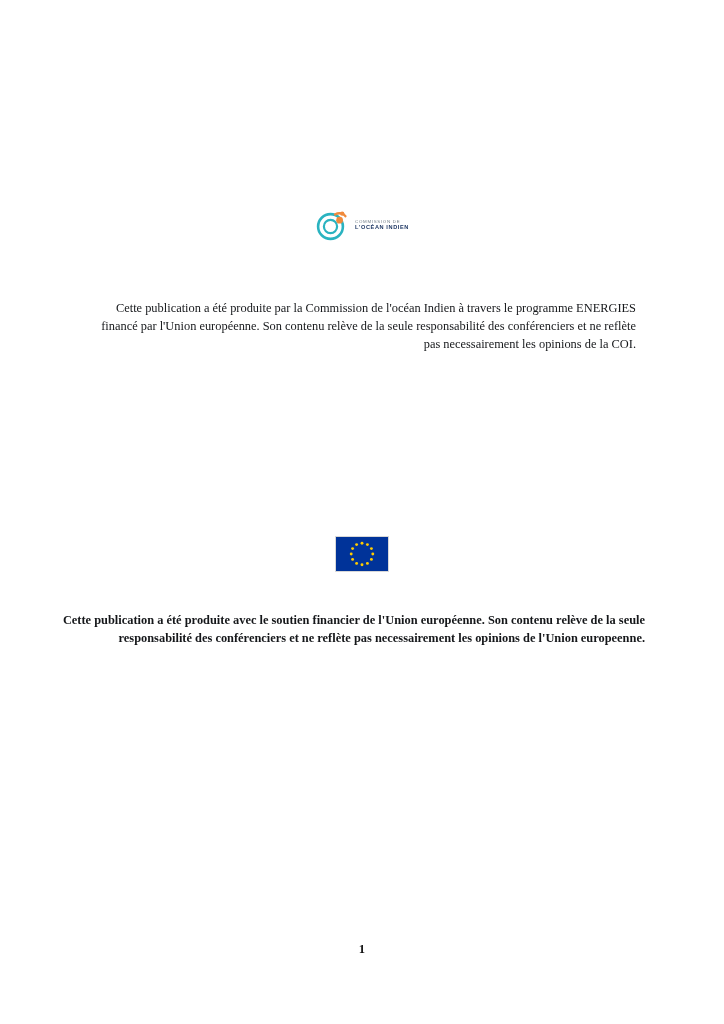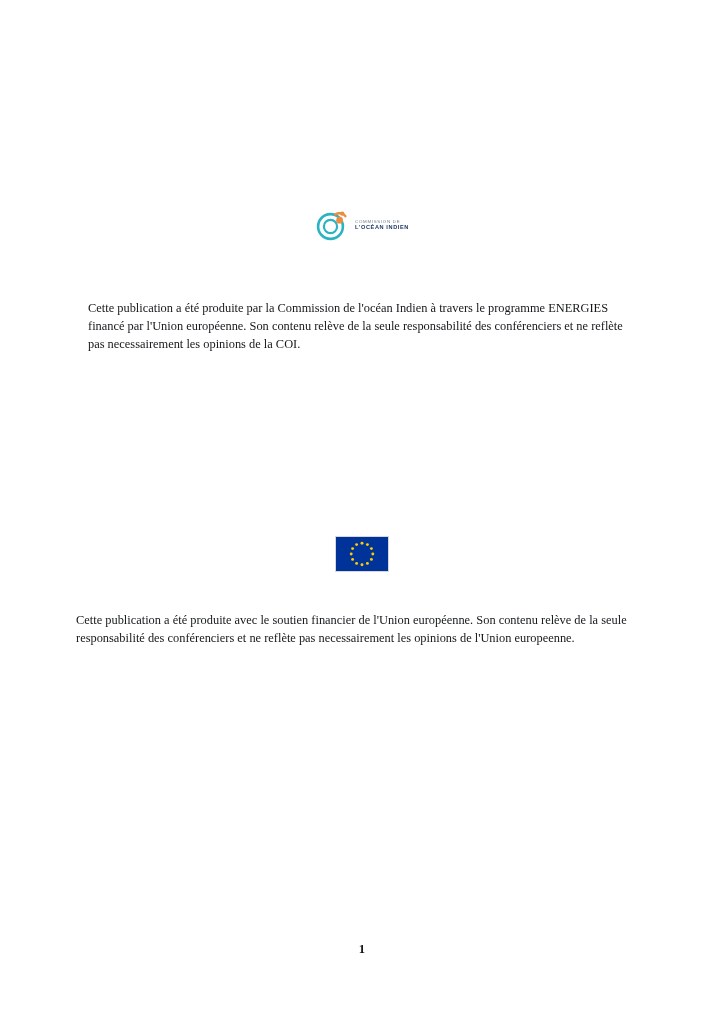--- a/index.html
+++ b/index.html
@@ -60,34 +60,35 @@
     font-size: 5.6px;
     letter-spacing: 0.6px;
     color: #1f3864;
     font-weight: bold;
     text-transform: uppercase;
   }
 
   
   .para {
     position: absolute;
-    text-align: left;
+    text-align: right;
     font-size: 12.4px;
     line-height: 1.42;
     color: #15171a;
   }
   .para-coi {
     top: 288px;
     left: 88px;
     width: 548px;
   }
   .para-eu {
     top: 600px;
-    left: 76px;
+    left: 61px;
     width: 584px;
+    font-weight: bold;
   }
 
   
   .eu-flag-wrap {
     position: absolute;
     top: 536px;
     left: 0;
     width: 724px;
     display: flex;
     justify-content: center;

